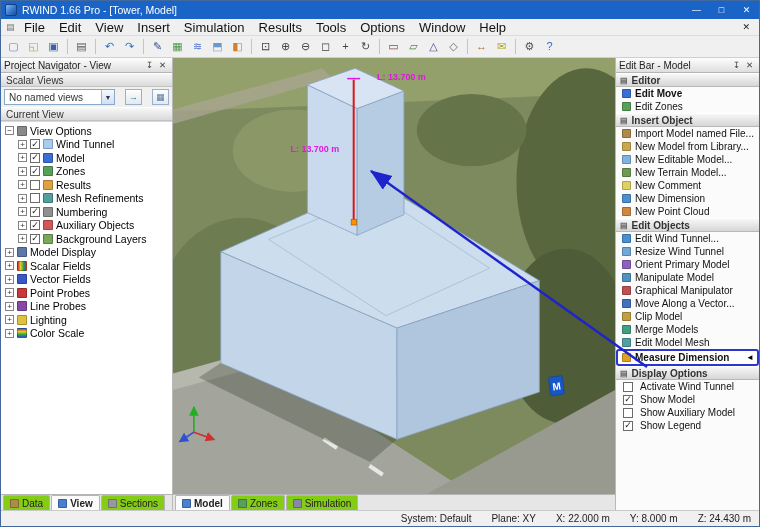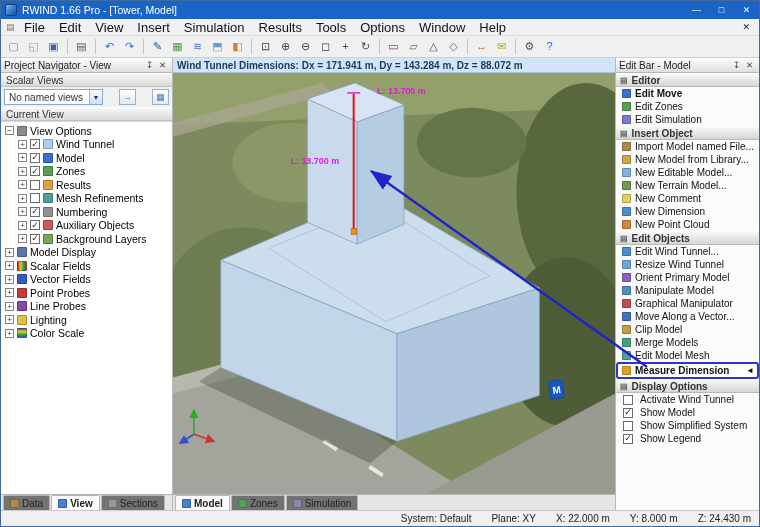--- a/index.html
+++ b/index.html
@@ -31,39 +31,39 @@
   .left-panel{width:172px;flex:none;display:flex;flex-direction:column;border-right:1px solid #b9b9b9;background:#f0f0f0}
   .viewport{flex:1;min-width:0;display:flex;flex-direction:column}
   .right-panel{width:144px;flex:none;display:flex;flex-direction:column;border-left:1px solid #b9b9b9;background:#f4f4f4}
 
   .panel-header{height:15px;flex:none;display:flex;align-items:center;background:linear-gradient(#fdfdfd,#dedede);border-bottom:1px solid #b5b5b5;font-size:10px;padding:0 3px;color:#222}
   .panel-header .ph-label{flex:1;white-space:nowrap;overflow:hidden}
   .ph-btn{width:13px;text-align:center;font-size:8.5px;color:#444}
 
   .subheader{height:14px;flex:none;background:linear-gradient(#f7f7f7,#dadada);border-top:1px solid #fff;border-bottom:1px solid #c2c2c2;font-size:10px;display:flex;align-items:center;padding:0 5px;color:#333}
 
-  .nv-row{height:20px;flex:none;display:flex;align-items:center;padding:2px 3px;gap:16px;background:#f0f0f0}
+  .nv-row{height:20px;flex:none;display:flex;align-items:center;padding:2px 3px;gap:10px;background:#f0f0f0}
   .nv-select{flex:1;height:16px;border:1px solid #8aa8c8;background:#fff;display:flex;align-items:center;font-size:10px;padding-left:4px;color:#333}
   .nv-arrow{margin-left:auto;width:13px;height:14px;background:linear-gradient(#f4f9ff,#cfe0f2);border-left:1px solid #9ab6d4;display:flex;align-items:center;justify-content:center;font-size:7px;color:#335}
   .nv-btn{width:17px;height:16px;border:1px solid #9ab0c8;background:linear-gradient(#fdfdfd,#e3e9f0);display:flex;align-items:center;justify-content:center;font-size:9px}
 
   .tree{flex:1;background:#fff;overflow:hidden;padding-top:2px;border-top:1px solid #d8d8d8}
   .tree-row{display:flex;align-items:center;height:13.5px;font-size:10.5px;white-space:nowrap;color:#000}
   .expander{width:9px;height:9px;flex:none;border:1px solid #838383;background:#fff;display:flex;align-items:center;justify-content:center;font-size:8px;line-height:7px;margin-right:3px;color:#333}
   .cb{width:10px;height:10px;flex:none;border:1px solid #6a6a6a;background:#fff;margin-right:3px;display:flex;align-items:center;justify-content:center;font-size:9px;line-height:9px;color:#222}
   .ticon{width:10px;height:10px;flex:none;margin-right:3px;border-radius:1px;border:1px solid rgba(0,0,0,0.25)}
 
   
   .vp-infobar{height:15px;flex:none;background:#d2e5f6;border-bottom:1px solid #a8c4de;display:flex;align-items:center;padding:0 4px;font-size:10px;font-weight:bold;color:#16395d;white-space:nowrap;overflow:hidden}
   .vp-canvas{flex:1;position:relative;background:#7d8a5e;min-height:0}
   .vp-canvas svg{position:absolute;inset:0;width:100%;height:100%}
 
   
   .tabs-bar{height:16px;flex:none;background:#e6e6e6;border-top:1px solid #b5b5b5;display:flex;align-items:flex-end;padding-left:2px;gap:1px}
-  .tab{display:flex;align-items:center;gap:3px;padding:0 6px;height:15px;border:1px solid #b5b5b5;border-bottom:none;background:#737373;border-radius:2px 2px 0 0;font-size:10px;color:#222;white-space:nowrap}
+  .tab{display:flex;align-items:center;gap:3px;padding:0 6px;height:15px;border:1px solid #b5b5b5;border-bottom:none;background:#84cc16;border-radius:2px 2px 0 0;font-size:10px;color:#222;white-space:nowrap}
   .tab.active{background:#fbfbfb;font-weight:bold}
   .tico{width:9px;height:9px;border-radius:1px;border:1px solid rgba(0,0,0,0.25)}
 
   
   .eb-body{flex:1;background:#fbfbfb;overflow:hidden;min-height:0}
   .eb-header{height:14px;background:linear-gradient(#f7f7f7,#d6d6d6);border-top:1px solid #fff;border-bottom:1px solid #b8b8b8;display:flex;align-items:center;gap:4px;padding:0 4px;font-size:10px;font-weight:bold;color:#333;white-space:nowrap}
   .eb-hicon{font-size:8px;color:#666}
   .eb-item{display:flex;align-items:center;height:13px;padding:0 3px 0 6px;font-size:10px;color:#111;white-space:nowrap}
   .eb-item.bold{font-weight:bold}
   .eb-item.highlight{border:2px solid #2b35d0;border-radius:3px;height:17px;font-weight:bold;background:#fff;padding-left:4px}
@@ -323,21 +323,20 @@
             <span>View</span>
           </div>
           <div class="tab">
             <span class="tico" style="background: rgb(153, 153, 153);"></span>
             <span>Sections</span>
           </div>
         </div>
     </div>
 
     <div class="viewport">
-      <div class="vp-infobar">Wind Tunnel Dimensions: Dx = 171.941 m, Dy = 143.284 m, Dz = 88.072 m</div>
       <div class="vp-canvas">
         <svg viewBox="0 0 444 423" preserveAspectRatio="none">
           <defs>
             <marker id="mg" markerWidth="7" markerHeight="7" refX="5" refY="3" orient="auto">
                 <path d="M0,0L6,3L0,6z" fill="#22b022"></path>
               </marker>
             <marker id="mr" markerWidth="7" markerHeight="7" refX="5" refY="3" orient="auto">
                 <path d="M0,0L6,3L0,6z" fill="#d03030"></path>
               </marker>
             <marker id="mb" markerWidth="7" markerHeight="7" refX="5" refY="3" orient="auto">
@@ -417,24 +416,20 @@
             <span>Editor</span>
           </div>
           <div class="eb-item bold">
             <span class="iico" style="background: rgb(59, 111, 212);"></span>
             <span>Edit Move</span>
           </div>
           <div class="eb-item">
             <span class="iico" style="background: rgb(88, 160, 88);"></span>
             <span>Edit Zones</span>
           </div>
-          <div class="eb-item">
-            <span class="iico" style="background: rgb(122, 122, 208);"></span>
-            <span>Edit Simulation</span>
-          </div>
           <div class="eb-header">
             <span class="eb-hicon">▤</span>
             <span>Insert Object</span>
           </div>
           <div class="eb-item">
             <span class="iico" style="background: rgb(176, 138, 74);"></span>
             <span>Import Model named File...</span>
           </div>
           <div class="eb-item">
             <span class="iico" style="background: rgb(202, 168, 78);"></span>
@@ -512,21 +507,21 @@
           <div class="eb-cb-row">
             <span class="cb"></span>
             <span>Activate Wind Tunnel</span>
           </div>
           <div class="eb-cb-row">
             <span class="cb">✓</span>
             <span>Show Model</span>
           </div>
           <div class="eb-cb-row">
             <span class="cb"></span>
-            <span>Show Simplified System</span>
+            <span>Show Auxiliary Model</span>
           </div>
           <div class="eb-cb-row">
             <span class="cb">✓</span>
             <span>Show Legend</span>
           </div>
         </div>
     </div>
 
   </div>
 

